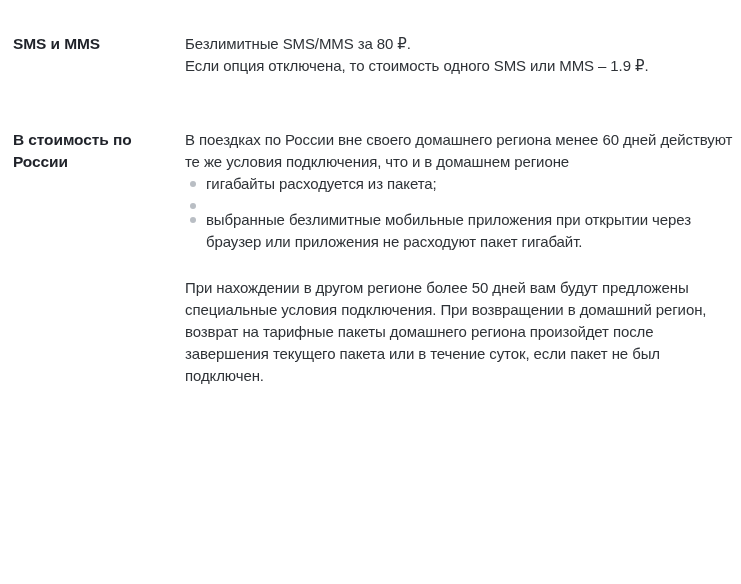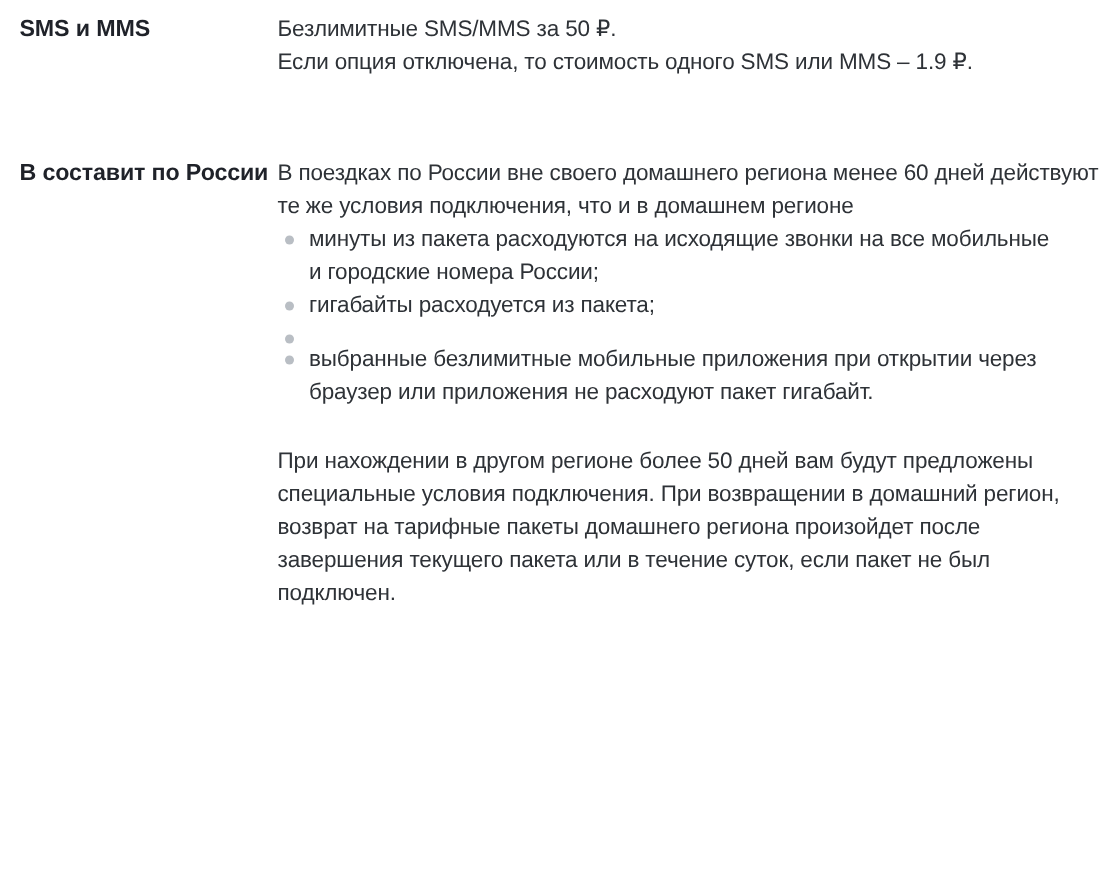--- a/index.html
+++ b/index.html
@@ -12,20 +12,21 @@
     height: 584px;
     overflow: hidden;
     font-family: "Liberation Sans", "DejaVu Sans", sans-serif;
     color: #2e3237;
     -webkit-font-smoothing: antialiased;
   }
   .page {
     box-sizing: border-box;
     width: 741px;
     padding: 9px 10px 0 13px;
+    margin-top: 24px;
   }
   .row {
     display: flex;
     align-items: flex-start;
   }
   .row + .row {
     margin-top: 52px;
   }
   .label-col {
     width: 172px;
@@ -85,39 +86,34 @@
 </head>
 <body>
 
 <div class="page">
 
   <section class="row">
     <div class="label-col">
       <h3 class="row-label">SMS и MMS</h3>
     </div>
     <div class="content-col">
-      <p class="para">Безлимитные SMS/MMS за 50 ₽.
+      <p class="para">Безлимитные SMS/MMS за 80 ₽.
 Если опция отключена, то стоимость одного SMS или MMS – 1.9 ₽.</p>
     </div>
   </section>
 
   <section class="row">
     <div class="label-col">
-      <h3 class="row-label">В составит по России</h3>
+      <h3 class="row-label">В стоимость по России</h3>
     </div>
     <div class="content-col">
       <p class="para">В поездках по России вне своего домашнего региона менее 60 дней действуют
 те же условия подключения, что и в домашнем регионе</p>
 
       <ul class="bullet-list">
-        <li>
-          <span class="bullet-marker"></span>
-          <span class="bullet-text">минуты из пакета расходуются на исходящие звонки на все мобильные
-и городские номера России;</span>
-        </li>
         <li>
           <span class="bullet-marker"></span>
           <span class="bullet-text">гигабайты расходуется из пакета;</span>
         </li>
         <li>
           <span class="bullet-marker"></span>
         </li>
         <li>
           <span class="bullet-marker"></span>
           <span class="bullet-text">выбранные безлимитные мобильные приложения при открытии через

